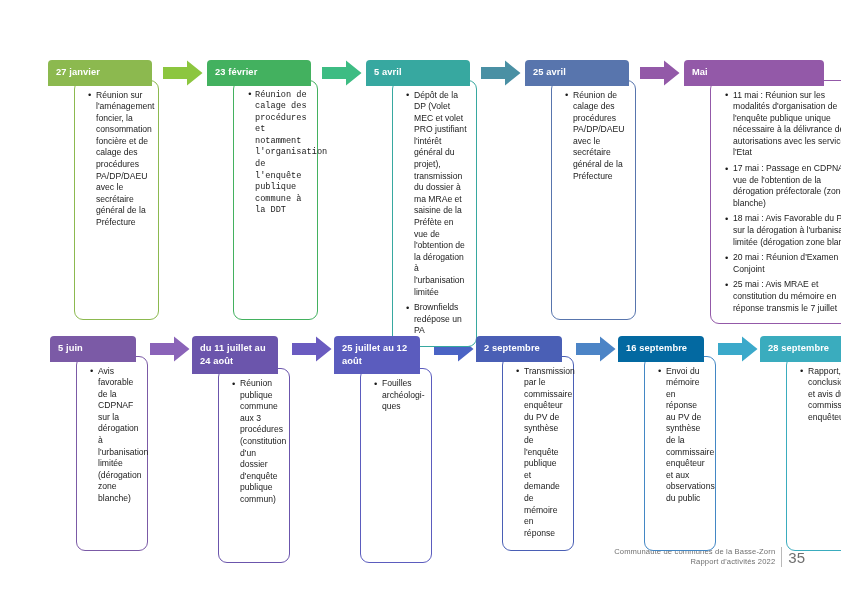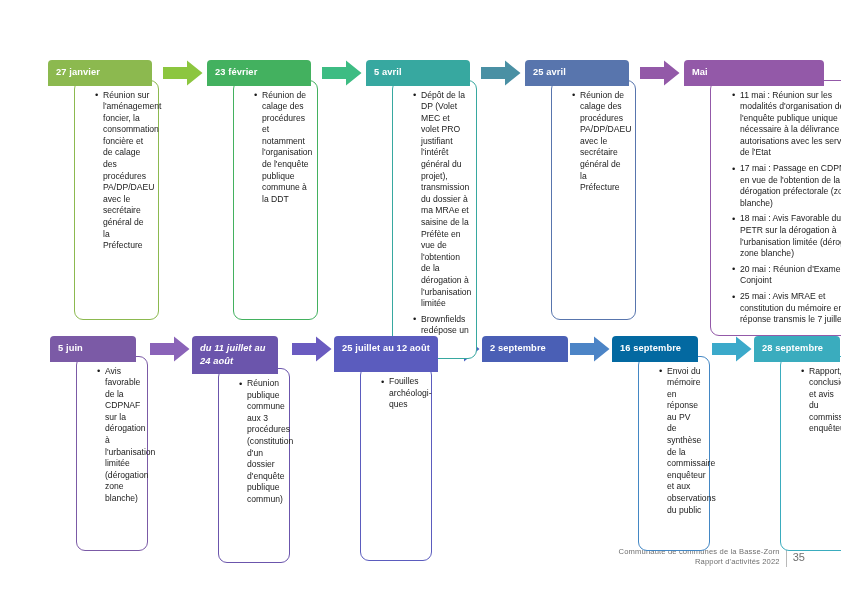--- a/index.html
+++ b/index.html
@@ -70,21 +70,21 @@
   .step-body .bullets {
     margin: 0;
     padding: 9px 7px 9px 16px;
     list-style: none;
     font-size: 8.6px;
     line-height: 11.6px;
     color: #1b1b1b;
   }
   .step-body .bullets li {
     position: relative;
-    margin: 0 0 0 12px;
+    margin: 0 0 0 5px;
     padding: 0 0 0 0;
   }
   .step-body .bullets li + li {
     margin-top: 4px;
   }
   .step-body .bullets li::before {
     content: "\2022";
     position: absolute;
     left: -8px;
     top: -0.5px;
@@ -121,21 +121,21 @@
     line-height: 10.6px;
     color: #6f6f6f;
     letter-spacing: 0.15px;
   }
   #footer .f-rule {
     width: 1px;
     height: 20px;
     background: #b9b9b9;
   }
   #footer .f-page {
-    font-size: 11px;
+    font-size: 15px;
     color: #6f6f6f;
     min-width: 12px;
     text-align: left;
   }
 </style>
 </head>
 <body>
 
 <div id="page">
 
@@ -148,21 +148,21 @@
           </ul>
         </div>
       </div>
       <div class="arrow">
         <svg width="40" height="26" viewBox="0 0 40 26">
           <path d="M0 7 L24 7 L24 0.5 L39.5 13 L24 25.5 L24 19 L0 19 Z" fill="#8CC63F"></path>
         </svg>
       </div>
       <div class="step">
         <div class="step-header" style="background: rgb(67, 177, 95); width: 104px; min-height: 25px;">23 février</div>
-        <div class="step-body" style="border-color: rgb(67, 177, 95); width: 85px; min-height: 240px;">
+        <div class="step-body" style="border-color: rgb(67, 177, 95); width: 85px; min-height: 240px; font-family: Liberation Mono, monospace;">
           <ul class="bullets">
             <li>Réunion de calage des procédures et notamment l'organisation de l'enquête publique commune à la DDT</li>
           </ul>
         </div>
       </div>
       <div class="arrow">
         <svg width="40" height="26" viewBox="0 0 40 26">
           <path d="M0 7 L24 7 L24 0.5 L39.5 13 L24 25.5 L24 19 L0 19 Z" fill="#3DBC83"></path>
         </svg>
       </div>
@@ -214,47 +214,52 @@
             <li>Avis favorable de la CDPNAF sur la dérogation à l'urbanisation limitée (dérogation zone blanche)</li>
           </ul>
         </div>
       </div>
       <div class="arrow">
         <svg width="40" height="26" viewBox="0 0 40 26">
           <path d="M0 7 L24 7 L24 0.5 L39.5 13 L24 25.5 L24 19 L0 19 Z" fill="#8A63B8"></path>
         </svg>
       </div>
       <div class="step">
-        <div class="step-header two-line" style="background: rgb(107, 85, 172); width: 86px; min-height: 36px; font-style: italic;">du 11 juillet au 24 août</div>
+        <div class="step-header two-line" style="background: rgb(107, 85, 172); width: 86px; min-height: 36px;">du 11 juillet au 24 août</div>
         <div class="step-body" style="border-color: rgb(107, 85, 172); width: 72px; min-height: 195px;">
           <ul class="bullets">
             <li>Réunion publique commune aux 3 procédures (constitution d'un dossier d'enquête publique commun)</li>
           </ul>
         </div>
       </div>
       <div class="arrow">
         <svg width="40" height="26" viewBox="0 0 40 26">
           <path d="M0 7 L24 7 L24 0.5 L39.5 13 L24 25.5 L24 19 L0 19 Z" fill="#6A5BC0"></path>
         </svg>
       </div>
       <div class="step">
-        <div class="step-header two-line" style="background: rgb(91, 92, 190); width: 104px; min-height: 36px;">25 juillet au 12 août</div>
+        <div class="step-header two-line" style="background: rgb(91, 92, 190); width: 86px; min-height: 36px;">25 juillet au 12 août</div>
         <div class="step-body" style="border-color: rgb(91, 92, 190); width: 72px; min-height: 195px;">
           <ul class="bullets">
             <li>Fouilles archéologi-ques</li>
           </ul>
         </div>
       </div>
       <div class="arrow">
         <svg width="40" height="26" viewBox="0 0 40 26">
           <path d="M0 7 L24 7 L24 0.5 L39.5 13 L24 25.5 L24 19 L0 19 Z" fill="#4A63C4"></path>
         </svg>
       </div>
       <div class="step">
         <div class="step-header" style="background: rgb(74, 95, 181); width: 86px; min-height: 25px;">2 septembre</div>
+        <div class="step-body" style="border-color: rgb(74, 95, 181); width: 72px; min-height: 195px;">
+          <ul class="bullets">
+            <li>Transmission par le commissaire enquêteur du PV de synthèse de l'enquête publique et demande de mémoire en réponse</li>
+          </ul>
+        </div>
       </div>
       <div class="arrow">
         <svg width="40" height="26" viewBox="0 0 40 26">
           <path d="M0 7 L24 7 L24 0.5 L39.5 13 L24 25.5 L24 19 L0 19 Z" fill="#4C84C6"></path>
         </svg>
       </div>
       <div class="step">
         <div class="step-header" style="background: #0369a1; width: 86px; min-height: 25px;">16 septembre</div>
         <div class="step-body" style="border-color: rgb(67, 135, 196); width: 72px; min-height: 195px;">
           <ul class="bullets">

